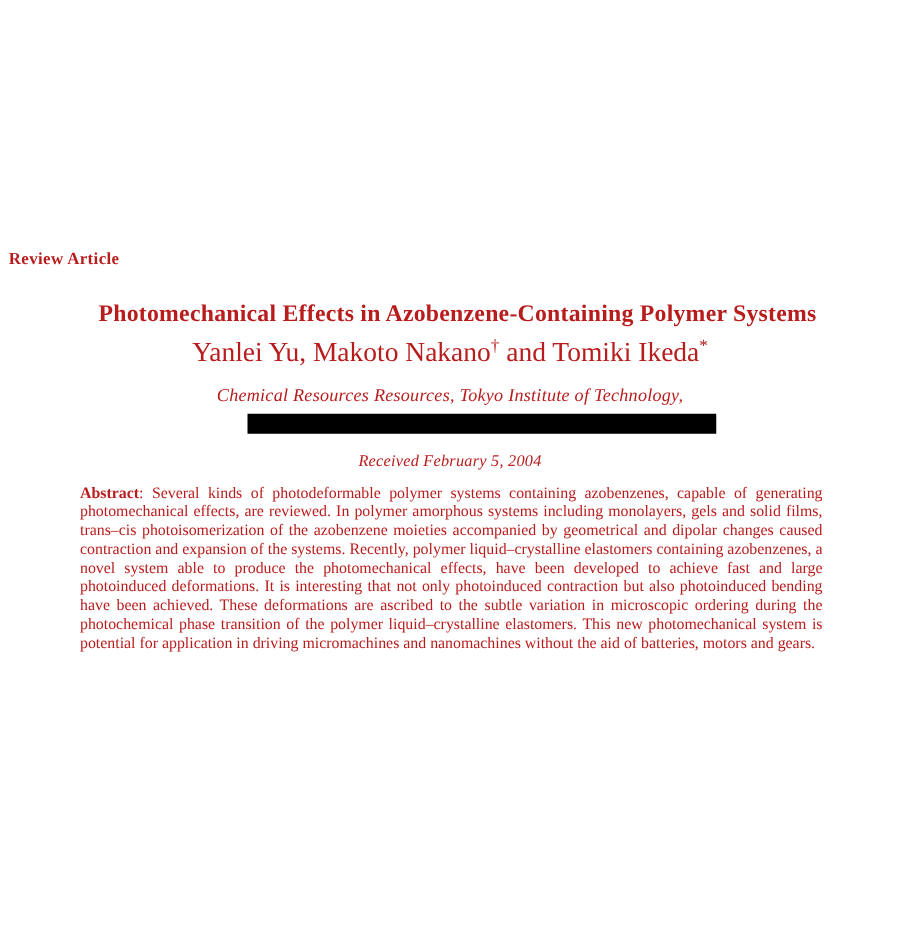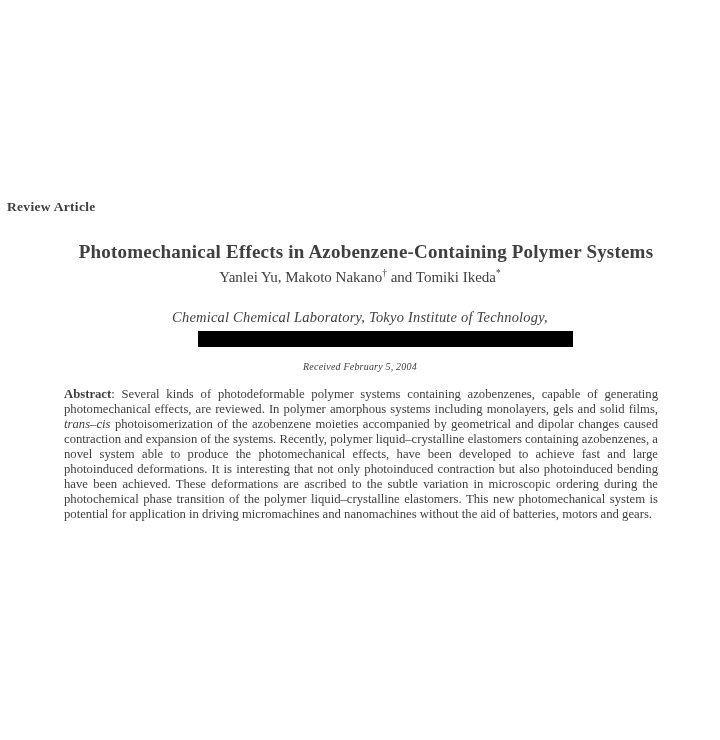--- a/index.html
+++ b/index.html
@@ -6,21 +6,21 @@
     margin: 0;
     padding: 0;
     background: #ffffff;
   }
   .page {
     position: relative;
     width: 720px;
     height: 688px;
     background: #ffffff;
     font-family: "Liberation Serif", "DejaVu Serif", serif;
-    color: #404040;
+    color: #b91c1c;
     overflow: hidden;
   }
   .section-label {
     position: absolute;
     left: 7px;
     top: 199px;
     font-size: 13.5px;
     font-weight: bold;
     letter-spacing: 0.3px;
   }
@@ -34,21 +34,21 @@
     font-weight: bold;
     letter-spacing: 0.2px;
     padding-left: 12px;
   }
   .author-line {
     position: absolute;
     left: 0;
     right: 0;
     top: 269px;
     text-align: center;
-    font-size: 15px;
+    font-size: 22px;
   }
   .author-line sup {
     font-size: 62%;
     vertical-align: super;
     line-height: 0;
   }
   .affiliation-line {
     position: absolute;
     left: 0;
     right: 0;
@@ -66,41 +66,40 @@
     height: 16px;
     background: #000000;
   }
   .received-line {
     position: absolute;
     left: 0;
     right: 0;
     top: 361px;
     text-align: center;
     font-style: italic;
-    font-size: 10px;
+    font-size: 13px;
     letter-spacing: 0.2px;
   }
   .body-block {
     position: absolute;
     left: 64px;
     top: 387px;
     width: 594px;
     font-size: 12.7px;
     line-height: 15px;
   }
   .abstract-paragraph {
     margin: 0;
     text-align: justify;
   }
   .bold-label {
     font-weight: bold;
     margin-top: 19px;
   }
   .italic-phrase {
-    font-style: italic;
   }
   .keywords-paragraph {
     margin: 0;
     text-align: left;
     padding-left: 76px;
     text-indent: -76px;
   }
 </style>
 </head>
 <body>
@@ -108,21 +107,21 @@
 <div class="page">
 
   <div class="section-label">Review Article</div>
 
   <h1 class="paper-title">Photomechanical Effects in Azobenzene-Containing Polymer Systems</h1>
 
   <div class="author-line">
     <span>Yanlei Yu, Makoto Nakano</span><sup>†</sup><span> and Tomiki Ikeda</span><sup>*</sup>
   </div>
 
-  <div class="affiliation-line">Chemical Chemical Laboratory, Tokyo Institute of Technology,</div>
+  <div class="affiliation-line">Chemical Resources Resources, Tokyo Institute of Technology,</div>
 
   <div class="redaction-bar"></div>
 
   <div class="received-line">Received February 5, 2004</div>
 
   <div class="body-block">
     <p class="abstract-paragraph">
       <span class="bold-label">Abstract</span><span>: </span><span>Several kinds of photodeformable polymer systems containing azobenzenes, capable of generating photomechanical effects, are reviewed. In polymer amorphous systems including monolayers, gels and solid films, </span><span class="italic-phrase">trans–cis</span><span> photoisomerization of the azobenzene moieties accompanied by geometrical and dipolar changes caused contraction and expansion of the systems. Recently, polymer liquid–crystalline elastomers containing azobenzenes, a novel system able to produce the photomechanical effects, have been developed to achieve fast and large photoinduced deformations. It is interesting that not only photoinduced contraction but also photoinduced bending have been achieved. These deformations are ascribed to the subtle variation in microscopic ordering during the photochemical phase transition of the polymer liquid–crystalline elastomers. This new photomechanical system is potential for application in driving micromachines and nanomachines without the aid of batteries, motors and gears.</span>
     </p>
   </div>

